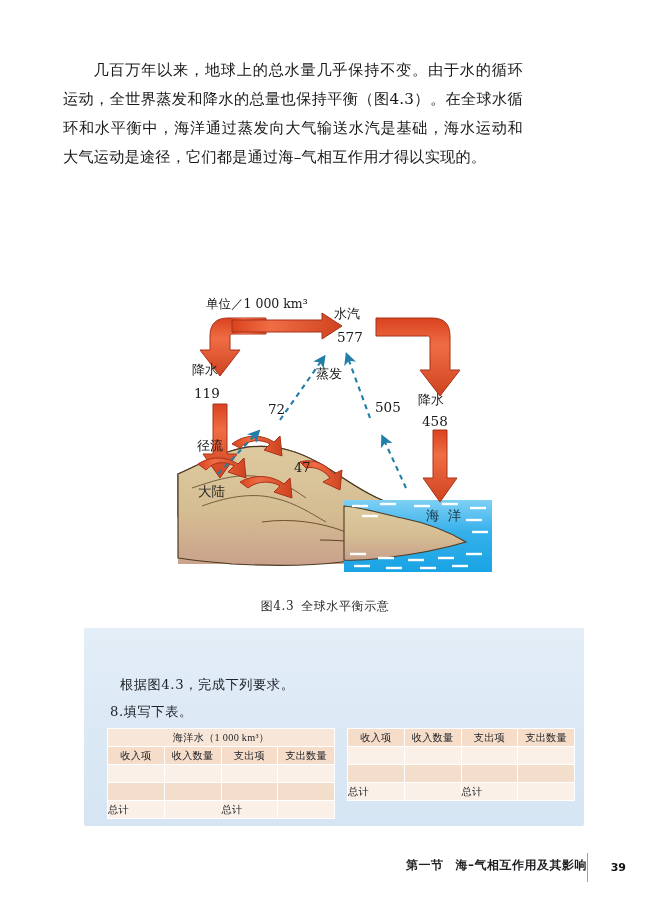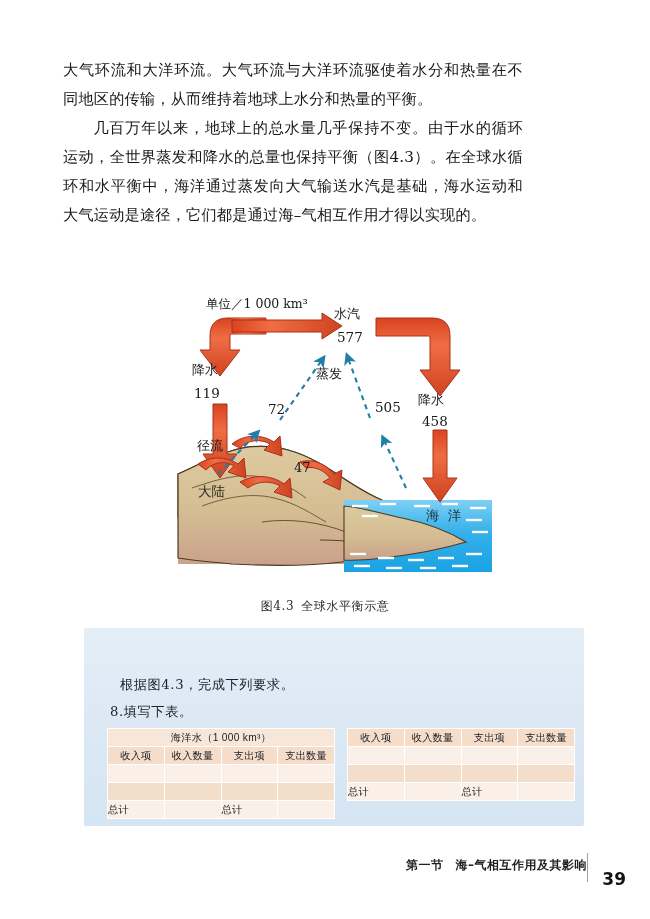--- a/index.html
+++ b/index.html
@@ -115,21 +115,21 @@
     top: 100px;
     width: 225px;
   }
   .tbl-left  { left: 23px; }
   .tbl-right { left: 263px; }
 
   table.fill {
     border-collapse: collapse;
     width: 228px;
     table-layout: fixed;
-    font-family: Liberation Sans, sans-serif;
+    font-family: Liberation Serif, serif;
   }
   table.fill td {
     border: 1px solid #ffffff;
     font-size: 10.2px;
     text-align: center;
     color: #20242a;
     padding: 0;
     height: 17px;
     letter-spacing: 0.3px;
   }
@@ -171,34 +171,33 @@
     position: absolute;
     right: 62px;
     top: 0px;
     width: 1px;
     height: 29px;
     background: #9aa3ad;
   }
   .footer-page {
     position: absolute;
     right: 24px;
-    top: 16px;
+    top: 8px;
     font-family: "DejaVu Sans", "Liberation Sans", sans-serif;
-    font-size: 17px;
+    font-size: 11px;
     font-weight: bold;
     color: #111316;
   }
 </style>
 </head>
 <body>
 
 <div class="page">
 
   <div class="prose">
-    <p>大气环流和大洋环流。大气环流与大洋环流驱使着水分和热量在不同地区的传输，从而维持着地球上水分和热量的平衡。</p>
     <p class="indent">几百万年以来，地球上的总水量几乎保持不变。由于水的循环运动，全世界蒸发和降水的总量也保持平衡（图4.3）。在全球水循环和水平衡中，海洋通过蒸发向大气输送水汽是基础，海水运动和大气运动是途径，它们都是通过海–气相互作用才得以实现的。</p>
   </div>
 
   <div class="figure">
     <svg width="330" height="315" viewBox="0 0 330 315" xmlns="http://www.w3.org/2000/svg">
       <defs>
         <linearGradient id="redGrad" x1="0" y1="0" x2="1" y2="0">
           <stop offset="0%" stop-color="#d9431f"></stop>
           <stop offset="35%" stop-color="#ef6d44"></stop>
           <stop offset="100%" stop-color="#cf4320"></stop>

